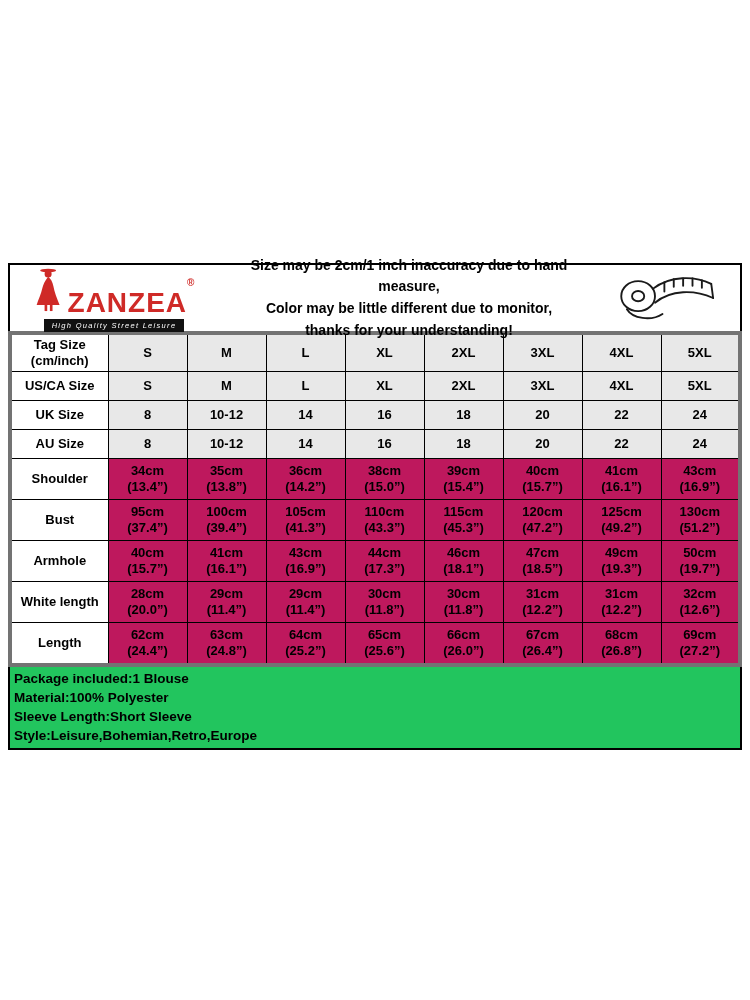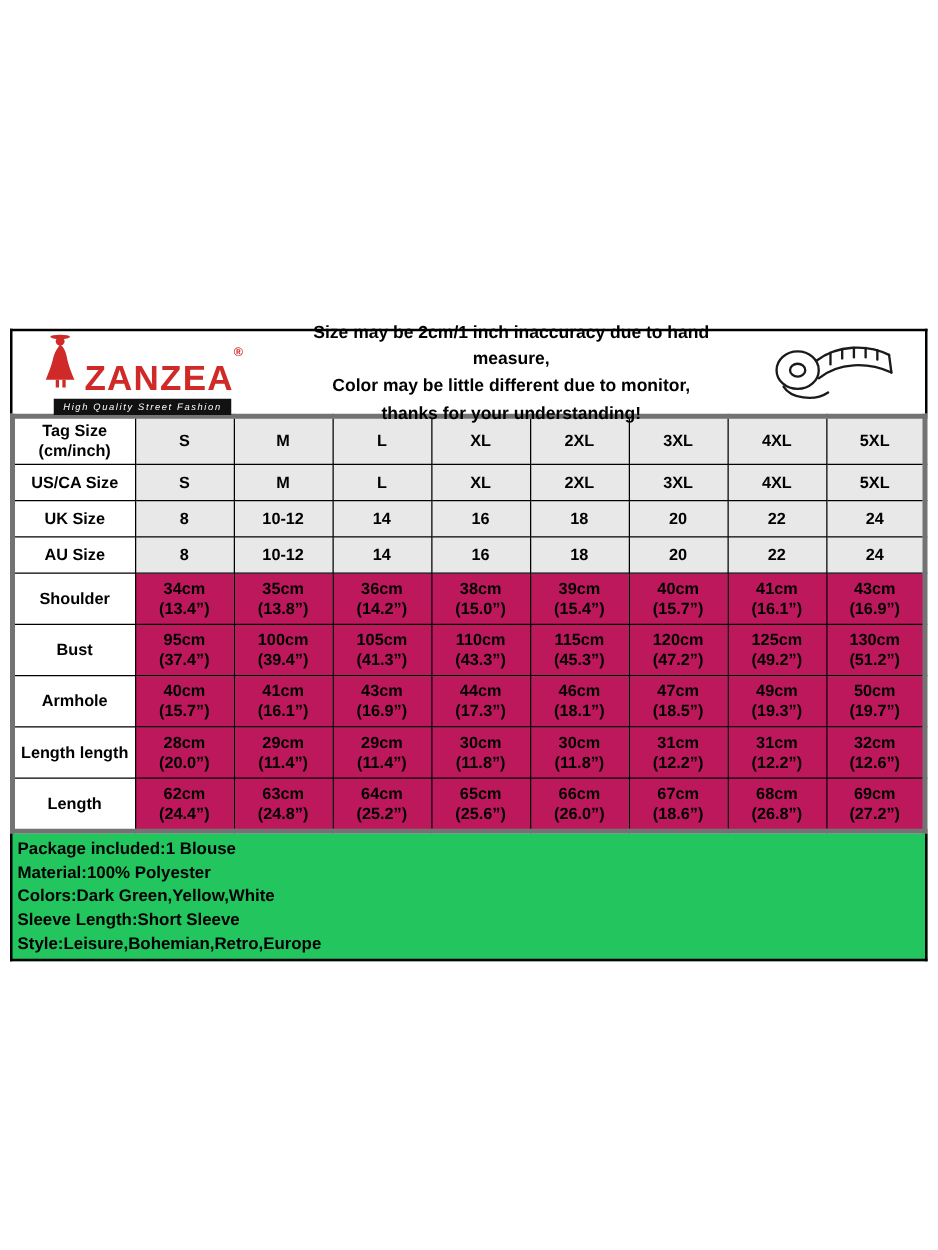--- a/index.html
+++ b/index.html
@@ -47,21 +47,21 @@
               <path d="M16 12 C 12 17 10.5 21 9.5 25 C 8 32 5 38 3 44 L 29 44 C 26 37 23 29 22 23 C 21 18 19 14 16 12 Z"></path>
               <path d="M12 44 L12 51 L15 51 L15 44 Z"></path>
               <path d="M18 44 L18 51 L21 51 L21 44 Z"></path>
             </g>
           </svg>
         </span>
         <span>
           <span class="logo-text">ZANZEA</span><span class="logo-reg">®</span>
         </span>
       </div>
-      <div class="tagline-strip">High Quality Street Fashion</div>
+      <div class="tagline-strip">High Quality Street Leisure</div>
     </div>
 
     <div class="notice">
       <div>Size may be 2cm/1 inch inaccuracy due to hand measure,</div>
       <div>Color may be little different due to monitor,</div>
       <div>thanks for your understanding!</div>
     </div>
 
     <div class="tape-block">
       <svg width="120" height="60" viewBox="0 0 124 64" xmlns="http://www.w3.org/2000/svg" fill="none" stroke="#1a1a1a" stroke-width="2" stroke-linecap="round">
@@ -189,21 +189,21 @@
         <td class="data">46cm
 (18.1”)</td>
         <td class="data">47cm
 (18.5”)</td>
         <td class="data">49cm
 (19.3”)</td>
         <td class="data">50cm
 (19.7”)</td>
       </tr>
       <tr class="r-measure">
-        <td class="label">Length length</td>
+        <td class="label">White length</td>
         <td class="data">28cm
 (20.0”)</td>
         <td class="data">29cm
 (11.4”)</td>
         <td class="data">29cm
 (11.4”)</td>
         <td class="data">30cm
 (11.8”)</td>
         <td class="data">30cm
 (11.8”)</td>
@@ -220,30 +220,29 @@
 (24.4”)</td>
         <td class="data">63cm
 (24.8”)</td>
         <td class="data">64cm
 (25.2”)</td>
         <td class="data">65cm
 (25.6”)</td>
         <td class="data">66cm
 (26.0”)</td>
         <td class="data">67cm
-(18.6”)</td>
+(26.4”)</td>
         <td class="data">68cm
 (26.8”)</td>
         <td class="data">69cm
 (27.2”)</td>
       </tr>
     </tbody>
   </table>
 
   <div class="info-box">
     <div class="info-line">Package included:1 Blouse</div>
     <div class="info-line">Material:100% Polyester</div>
-    <div class="info-line">Colors:Dark Green,Yellow,White</div>
     <div class="info-line">Sleeve Length:Short Sleeve</div>
     <div class="info-line">Style:Leisure,Bohemian,Retro,Europe</div>
   </div>
 
 </div>
 
 </body></html>

